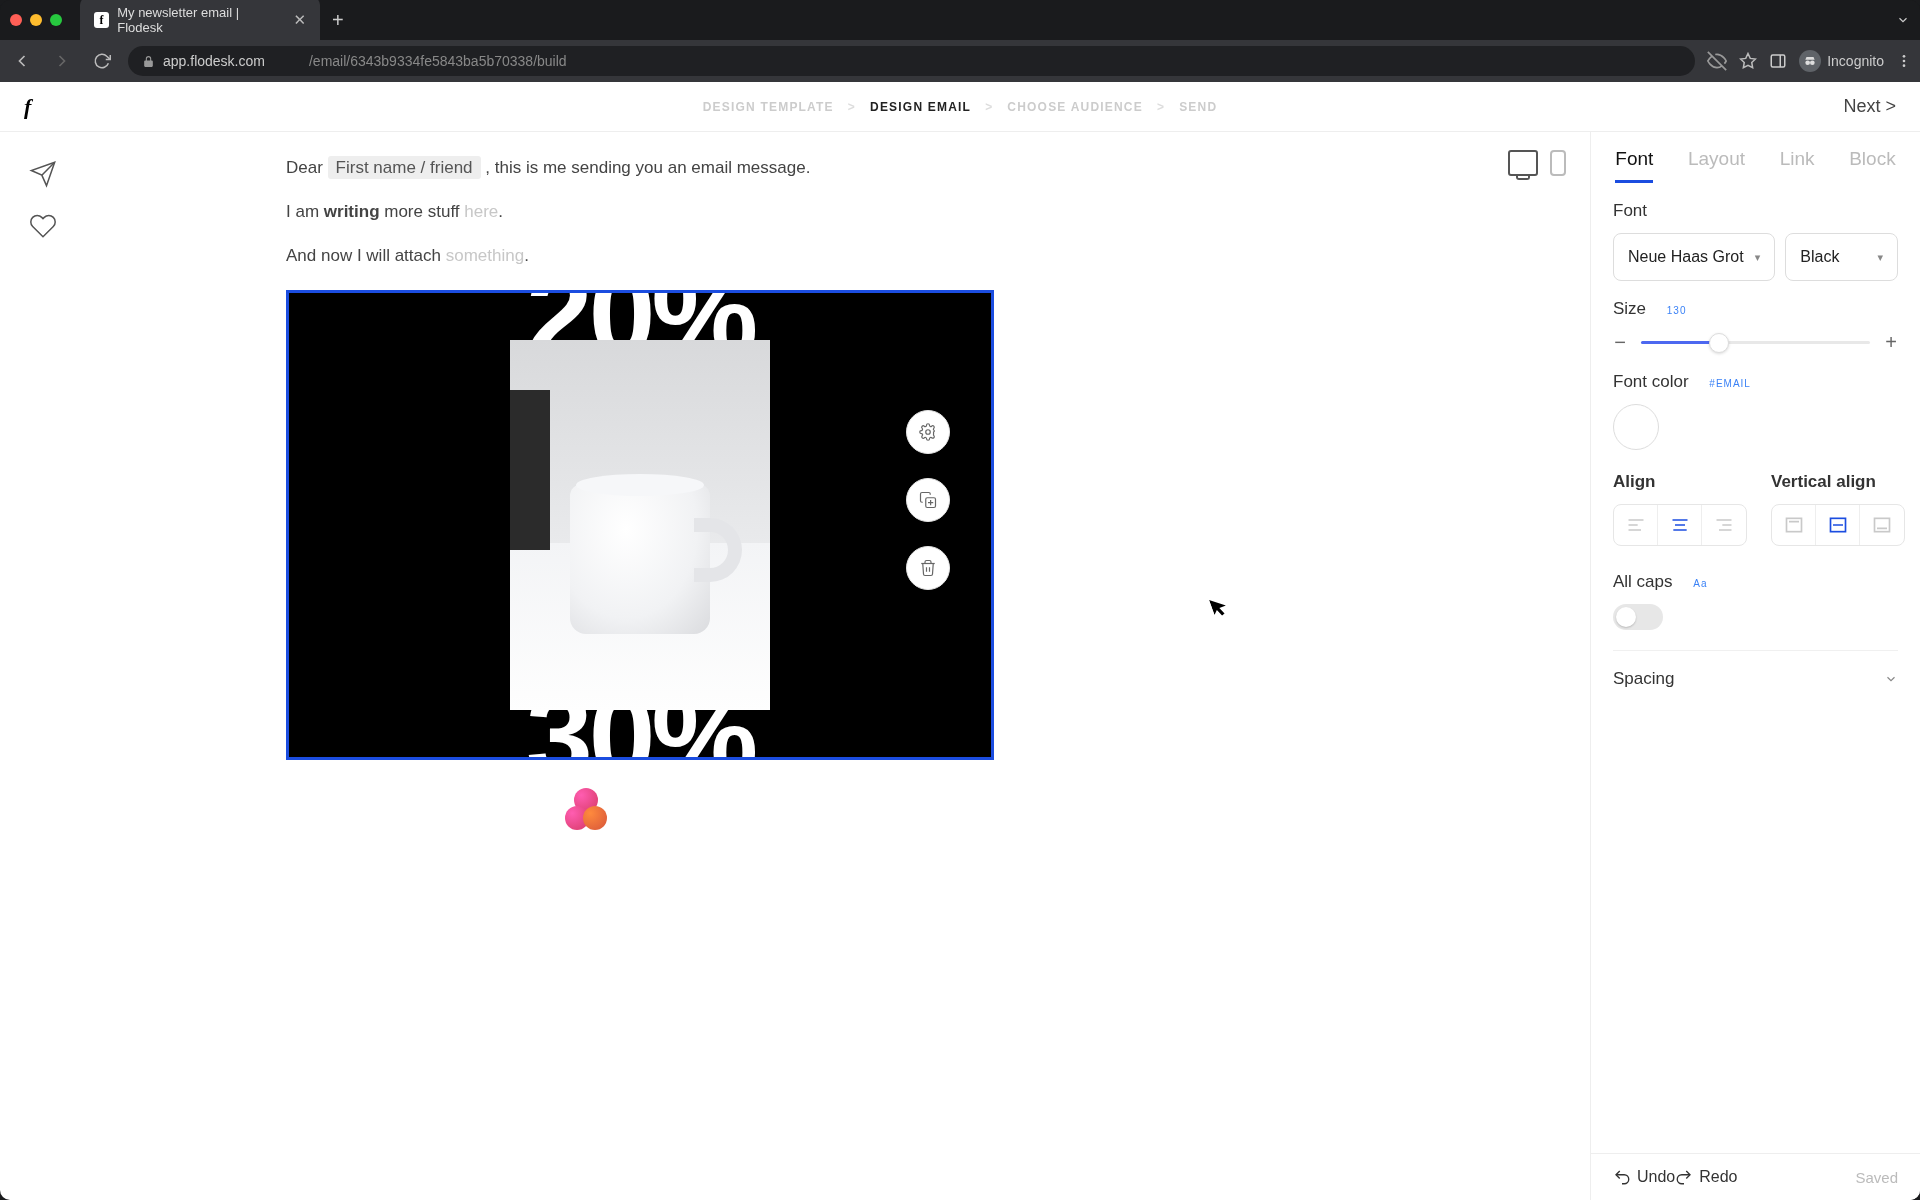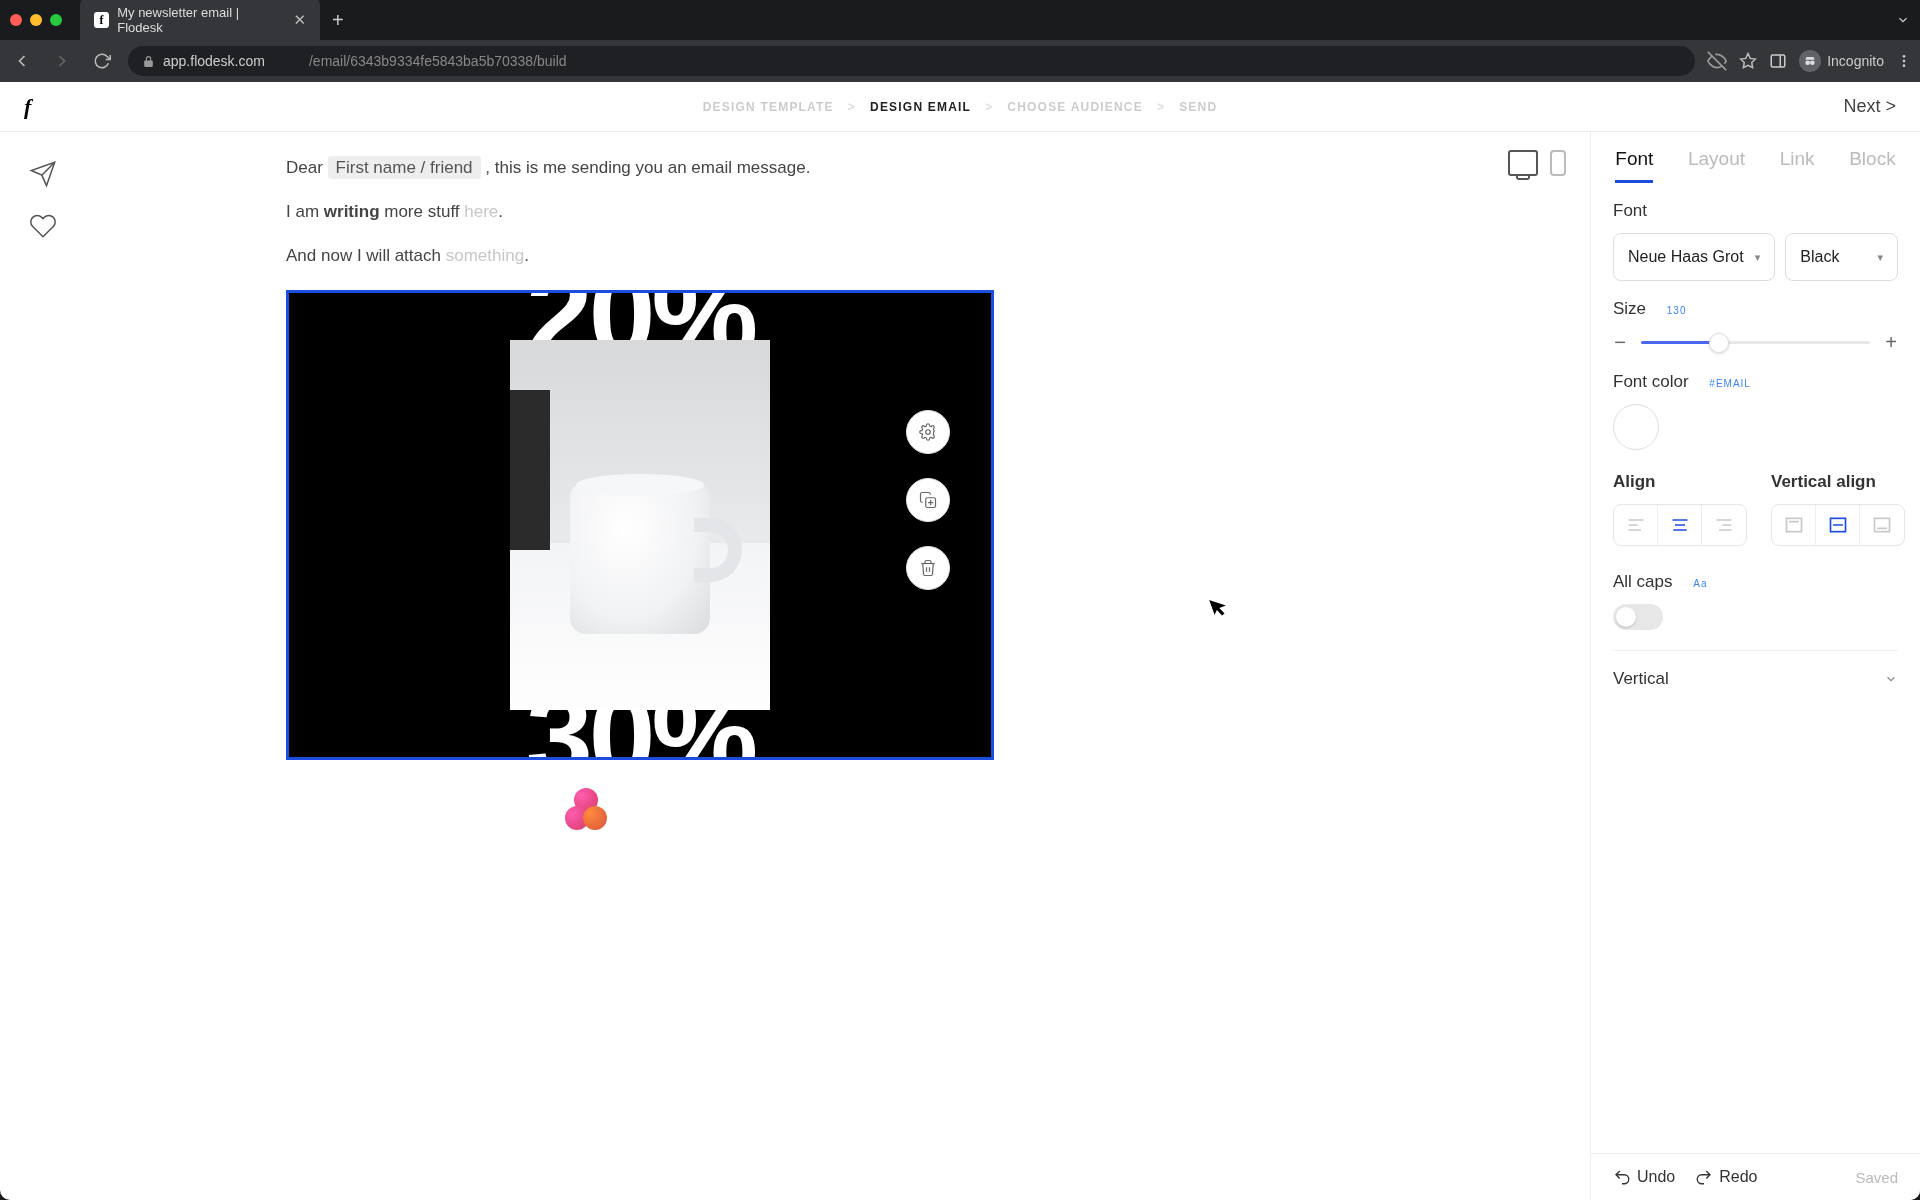--- a/index.html
+++ b/index.html
@@ -98,21 +98,21 @@
   .align-group{display:flex;border:1px solid #e6e6e6;border-radius:8px;overflow:hidden;width:fit-content;}
   .align-btn{width:44px;height:40px;display:flex;align-items:center;justify-content:center;border-right:1px solid #eee;}
   .align-btn:last-child{border-right:none;}
   .align-btn.active svg{stroke:#1b4de0;}
   .align-btn svg{stroke:#c9c9c9;}
   .two-col{display:flex;gap:24px;font-weight:bold;}
   .toggle{width:50px;height:26px;border-radius:13px;background:#e7e7e7;position:relative;margin-top:10px;}
   .toggle::after{content:"";position:absolute;left:3px;top:3px;width:20px;height:20px;border-radius:50%;background:#fff;box-shadow:0 1px 2px rgba(0,0,0,.2);}
   .accordion{padding:18px 0;display:flex;justify-content:space-between;align-items:center;font-size:17px;color:#333;border-top:1px solid #f0f0f0;margin-top:20px;}
 
-  .side-footer{border-top:1px solid #eee;padding:14px 22px;display:flex;align-items:center;gap:20px;}
+  .side-footer{border-top:1px solid #eee;padding:14px 22px;display:flex;align-items:center;}
   .ur{display:flex;align-items:center;gap:6px;color:#333;font-size:16px;}
   .saved{margin-left:auto;color:#bbb;font-size:15px;}
 
   .cursor{position:absolute;left:1212px;top:465px;font-size:16px;color:#000;transform:rotate(-20deg);}
   svg{display:block;}
 </style>
 </head>
 <body>
 
 <div class="browser-window">
@@ -395,21 +395,21 @@
             </div>
           </div>
 
           <div class="sec-label" style="margin-top:26px;">
             <span>All caps</span>
             <span class="sec-sub">Aa</span>
           </div>
           <div class="toggle"></div>
 
           <div class="accordion">
-            <span>Vertical</span>
+            <span>Spacing</span>
             <span>
               <svg width="14" height="14" viewBox="0 0 24 24" fill="none" stroke="#888" stroke-width="2">
                   <polyline points="6 9 12 15 18 9"></polyline>
                 </svg>
             </span>
           </div>
         </div>
 
         <div class="side-footer">
           <div class="ur">

